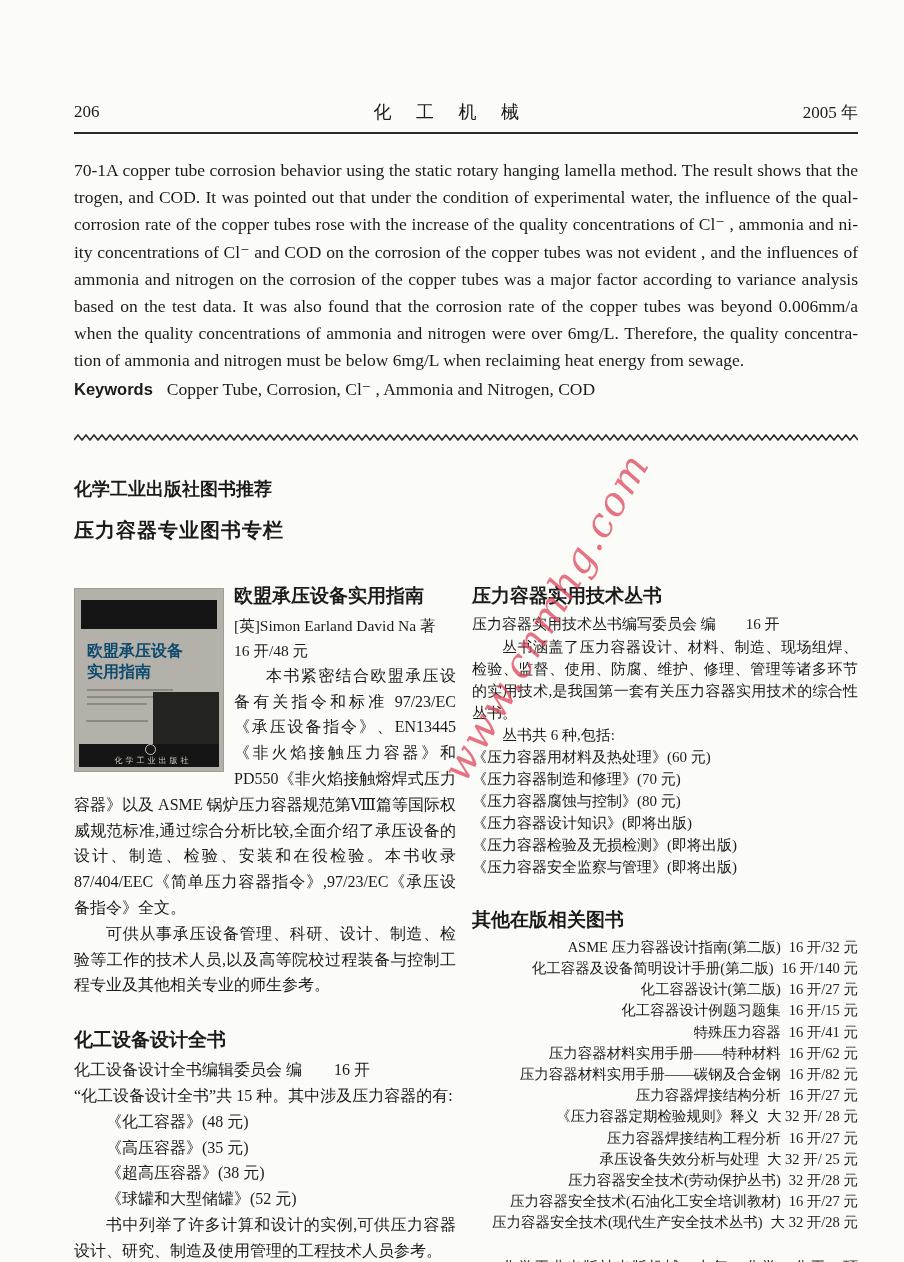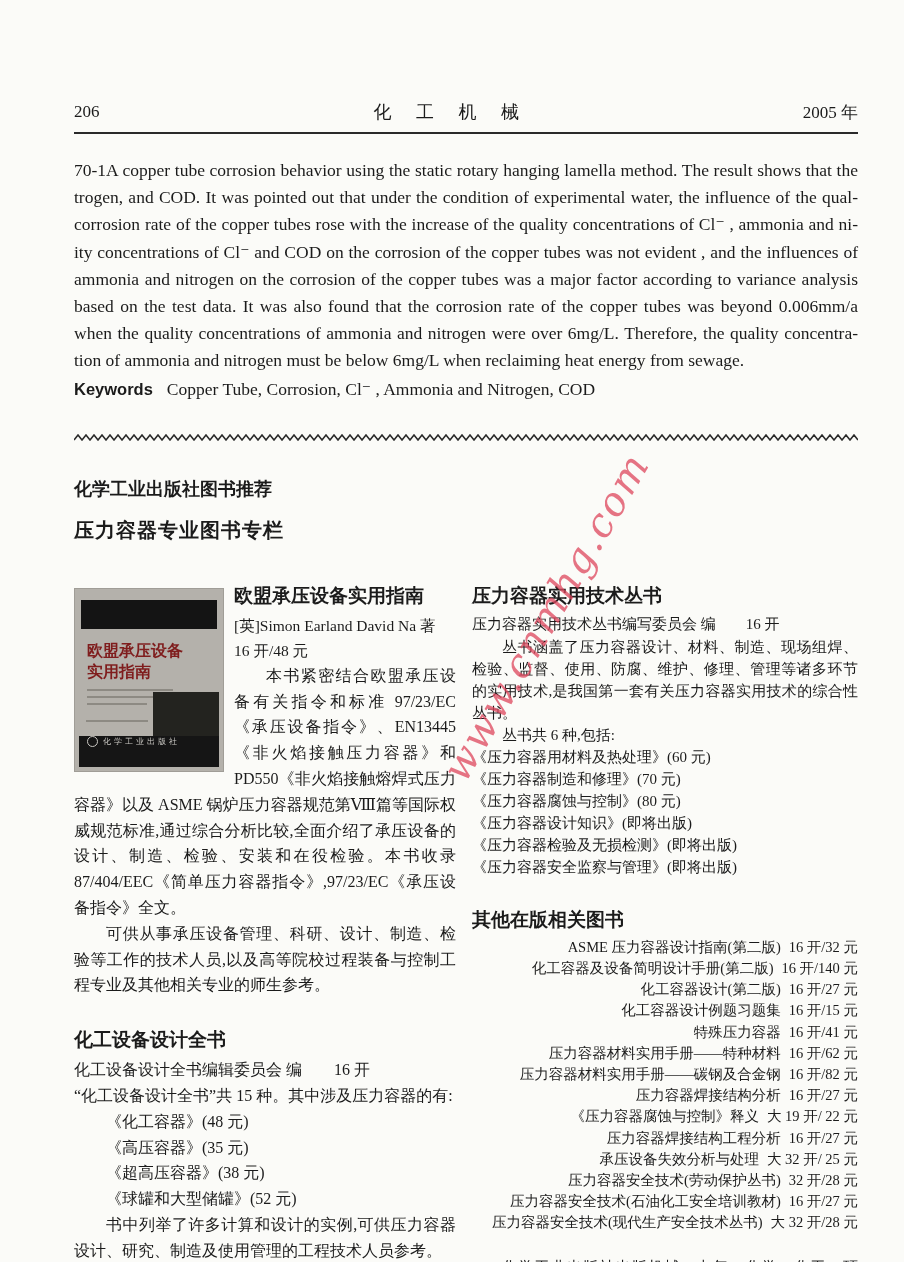--- a/index.html
+++ b/index.html
@@ -43,28 +43,28 @@
     font-weight:700; font-size:19px; line-height:23px;}
   .byline{font-size:15.5px; line-height:25px;}
   .body-par{font-size:16px; line-height:25.8px; text-align:justify; margin:0;}
   .indent{text-indent:2em;}
 
   
   .cover{position:relative; float:left; width:150px; height:184px; margin:4px 10px 4px 0;
     background:#b4b1ab; box-shadow:0 0 0 1px #a09d97 inset;}
   .cover-band-top{position:absolute; top:12px; left:7px; right:7px; height:29px; background:#141414;}
   .cover-title{position:absolute; top:52px; left:13px; font-family:"Liberation Sans","DejaVu Sans",sans-serif;
-    font-weight:700; font-size:16px; line-height:21px; color:#7f1d1d;}
+    font-weight:700; font-size:16px; line-height:21px; color:#0c4a6e;}
   .cover-authors{position:absolute; top:101px; left:13px;}
   .cover-authors i{display:block; height:2px; background:#8d8a83; margin-bottom:5px;}
   .cover-inset{position:absolute; top:104px; right:5px; width:66px; height:64px; background:#23231f;}
   .cover-line{position:absolute; top:132px; left:12px; width:62px; height:2px; background:#8d8a83;}
-  .cover-band-bot{position:absolute; bottom:5px; left:5px; right:5px; height:31px; background:#151515;
-    display:flex; padding-left:8px; color:#c9c7c2;
-    font-family:"Liberation Sans","DejaVu Sans",sans-serif; font-size:8px; letter-spacing:3px;}
+  .cover-band-bot{position:absolute; bottom:5px; left:5px; right:5px; height:23px; background:#151515;
+    display:flex; align-items:center; padding-left:8px; color:#c9c7c2;
+    font-family:"Liberation Sans","DejaVu Sans",sans-serif; font-size:8px; letter-spacing:3px;flex-direction:column;}
   .cover-logo{display:inline-block; width:9px; height:9px; border:1px solid #c9c7c2; border-radius:50%;
     margin-right:5px; flex:none;}
 
   .sec-gap{margin-top:30px;}
   .list-line{font-size:16px; line-height:25.8px;}
   .list-line.b-indent{padding-left:2em;}
 
   
   .r-byline{font-size:15px; line-height:23px;}
   .r-par{font-size:15px; line-height:22px; text-align:justify; margin:0;}
@@ -202,22 +202,22 @@
               </div>
             <div class="price-row">
                 <span class="p-title">压力容器材料实用手册——碳钢及合金钢</span>
                 <span class="p-price">16 开/82 元</span>
               </div>
             <div class="price-row">
                 <span class="p-title">压力容器焊接结构分析</span>
                 <span class="p-price">16 开/27 元</span>
               </div>
             <div class="price-row">
-                <span class="p-title">《压力容器腐蚀与控制》释义</span>
-                <span class="p-price">大 19 开/ 22 元</span>
+                <span class="p-title">《压力容器定期检验规则》释义</span>
+                <span class="p-price">大 32 开/ 28 元</span>
               </div>
             <div class="price-row">
                 <span class="p-title">压力容器焊接结构工程分析</span>
                 <span class="p-price">16 开/27 元</span>
               </div>
             <div class="price-row">
                 <span class="p-title">承压设备失效分析与处理</span>
                 <span class="p-price">大 32 开/ 25 元</span>
               </div>
             <div class="price-row">

